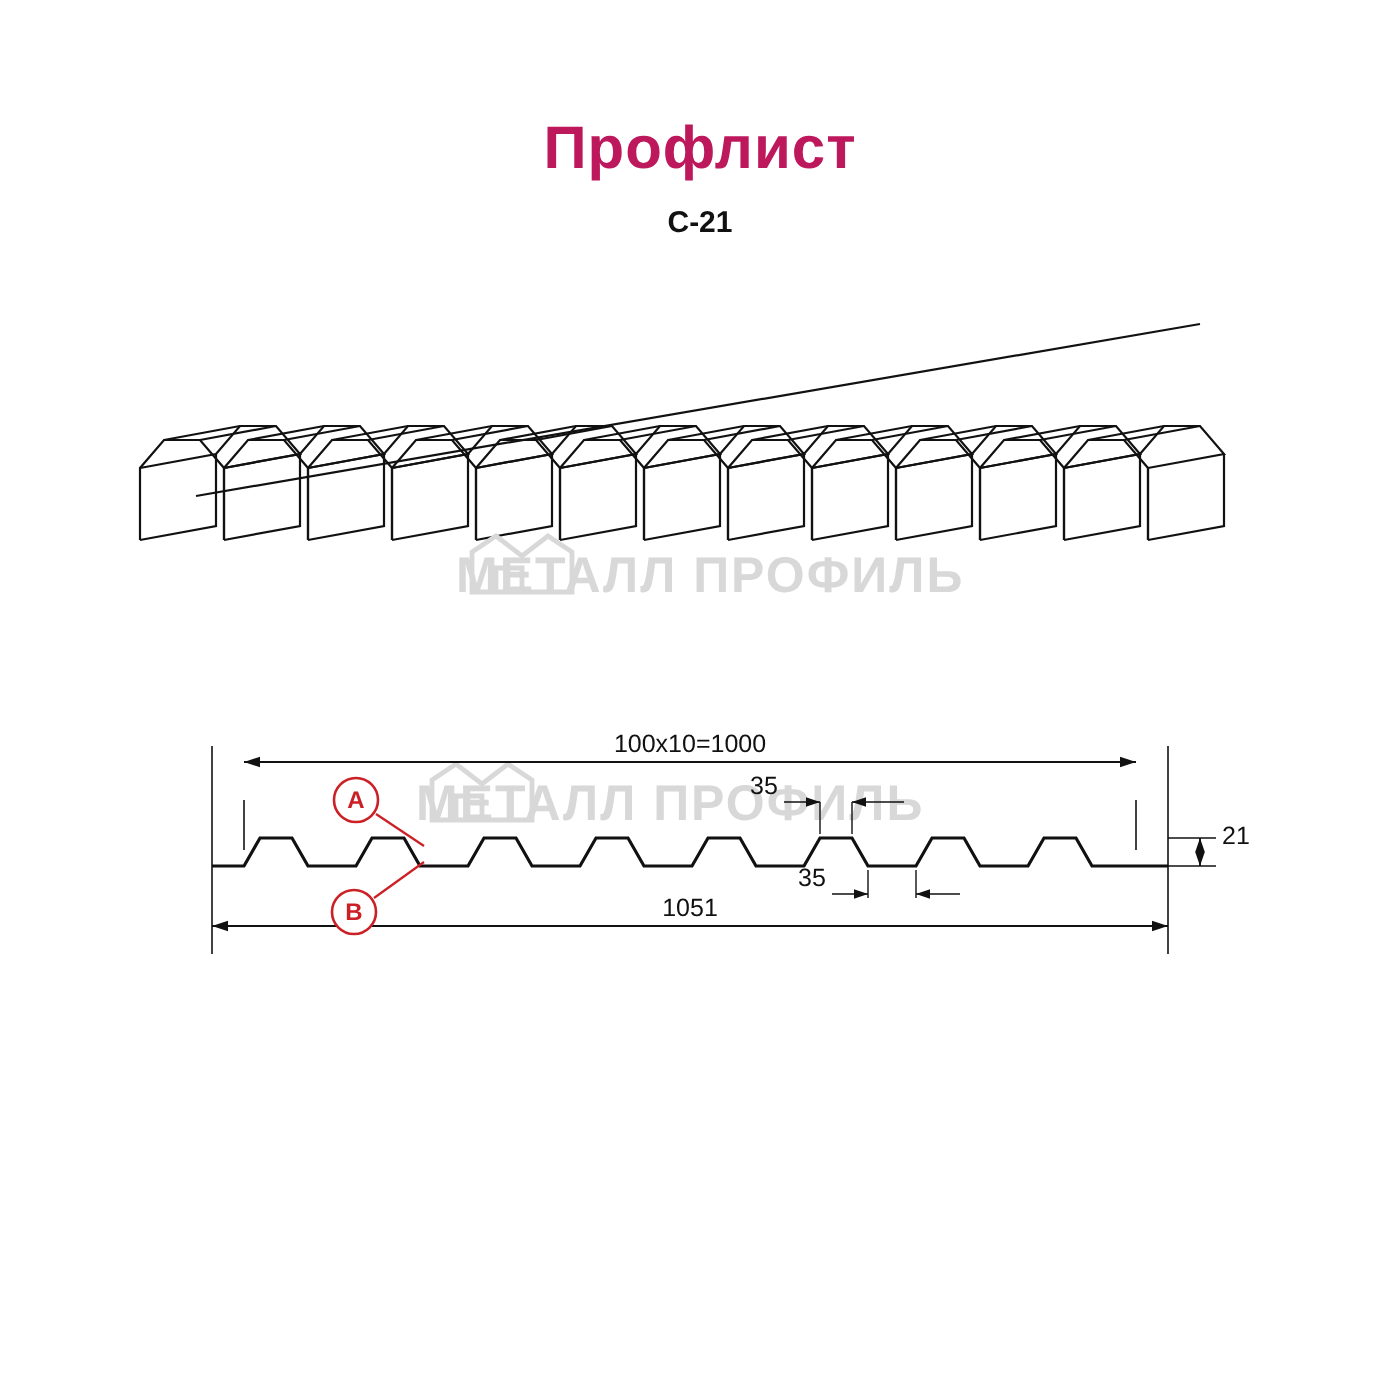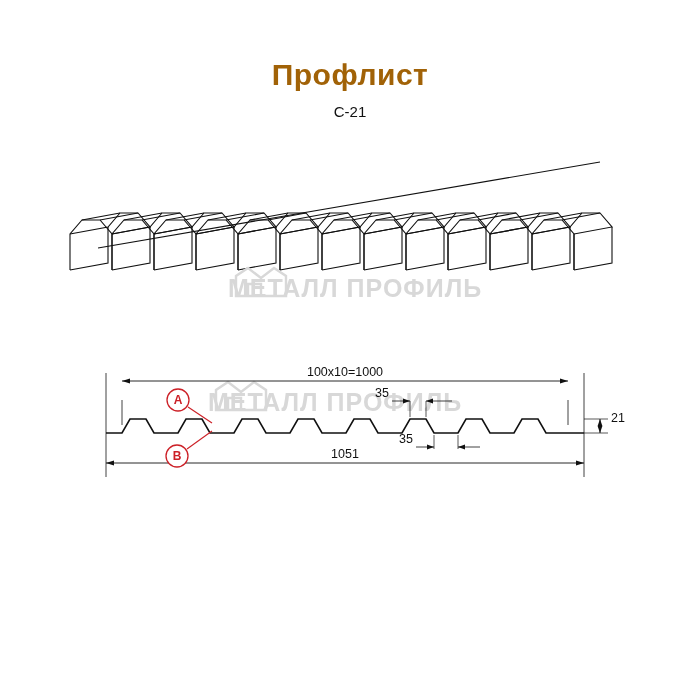--- a/index.html
+++ b/index.html
@@ -22,30 +22,30 @@
   }
   .title {
     position: absolute;
     top: 58px;
     left: 0;
     width: 700px;
     text-align: center;
     font-size: 30px;
     font-weight: bold;
     letter-spacing: 0.5px;
-    color: #a16207;
+    color: #be185d;
   }
   .subtitle {
     position: absolute;
     top: 103px;
     left: 0;
     width: 700px;
     text-align: center;
     font-size: 15px;
-    font-weight: normal;
+    font-weight: bold;
     color: #111111;
   }
   .iso-wrap {
     position: absolute;
     top: 140px;
     left: 60px;
     width: 580px;
     height: 180px;
   }
   .drawing-wrap {

